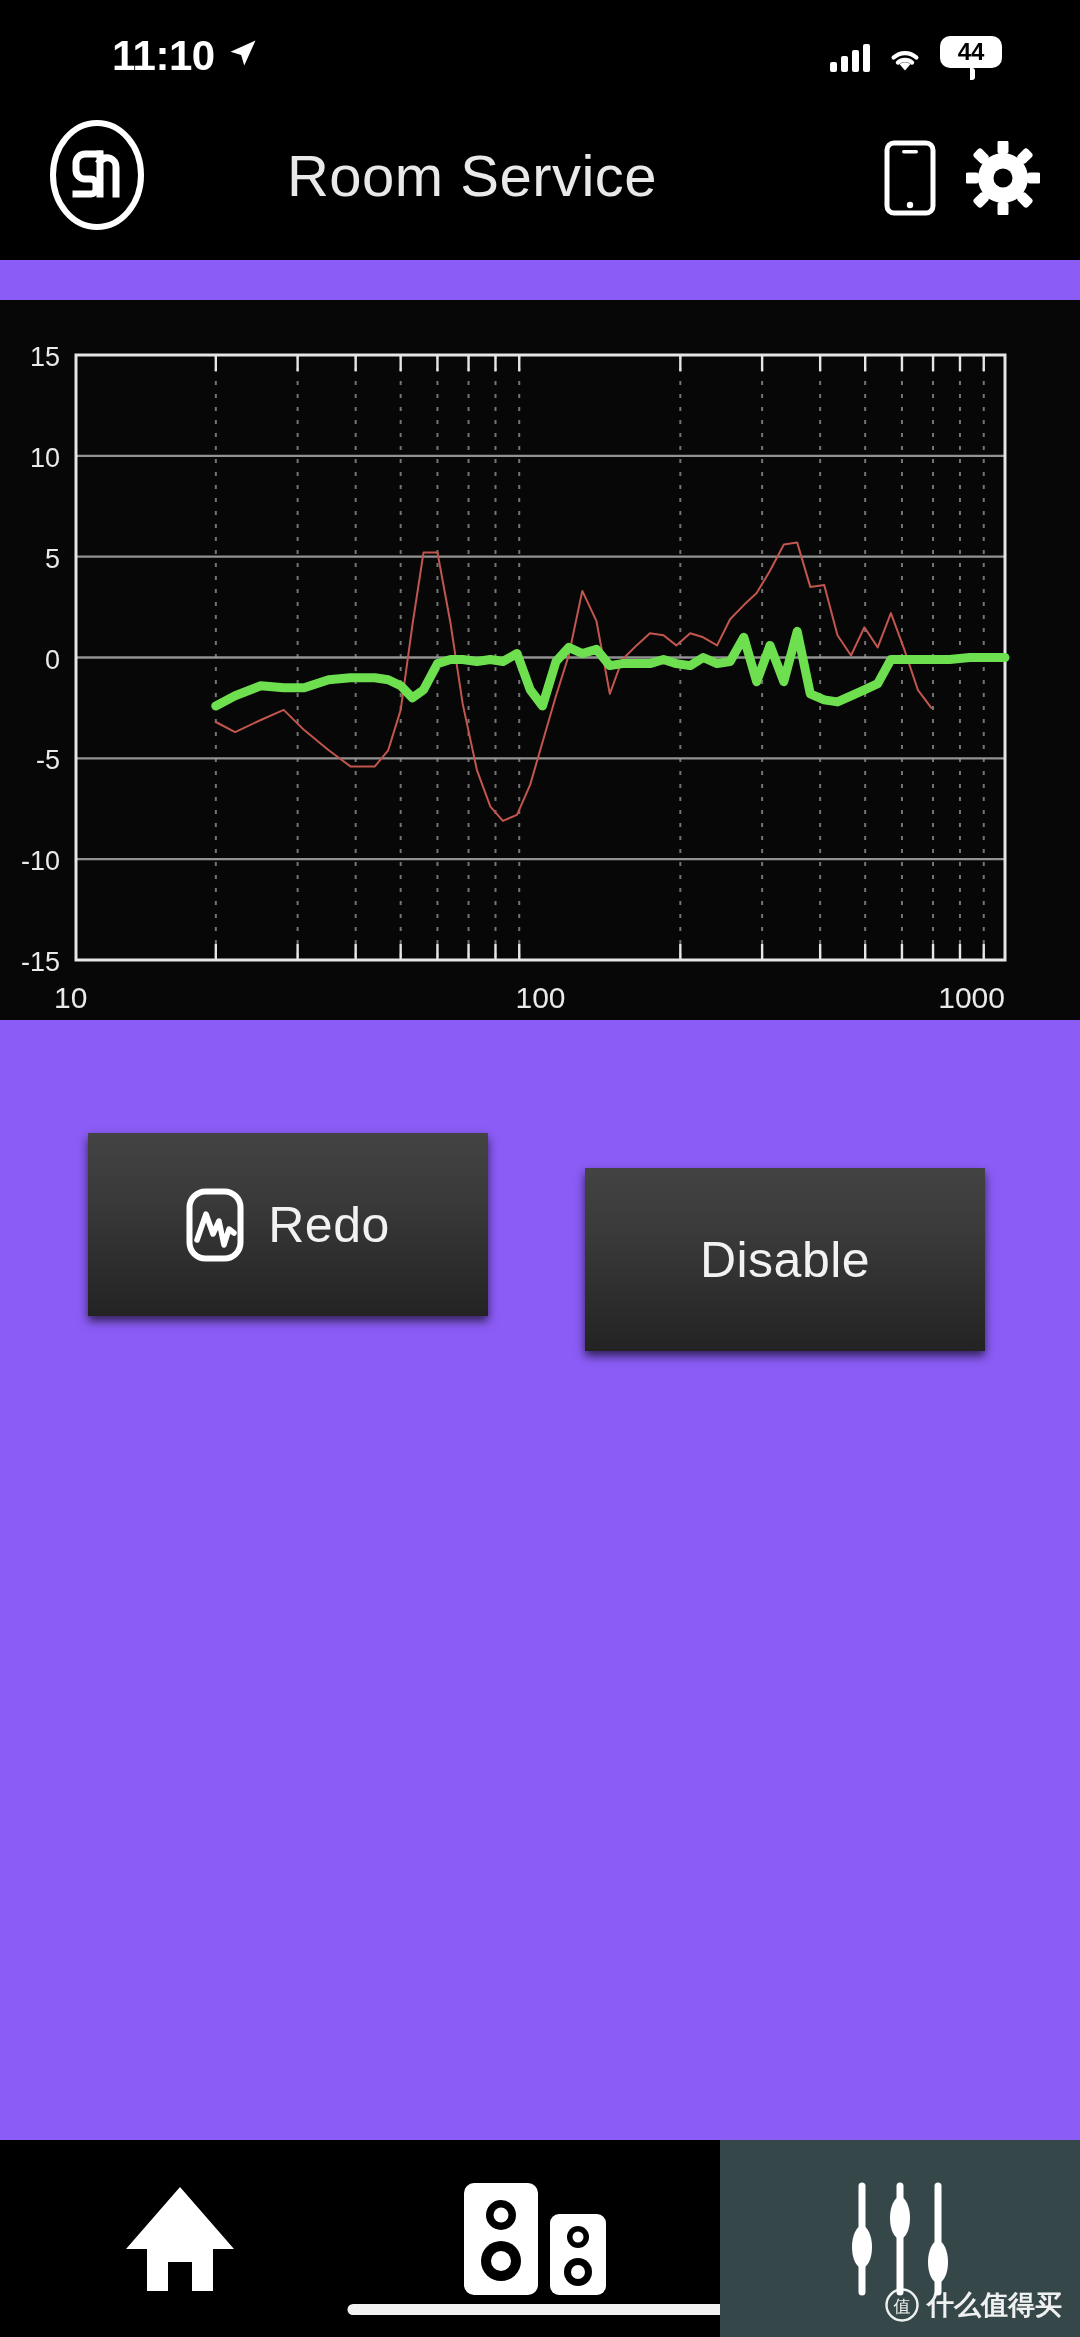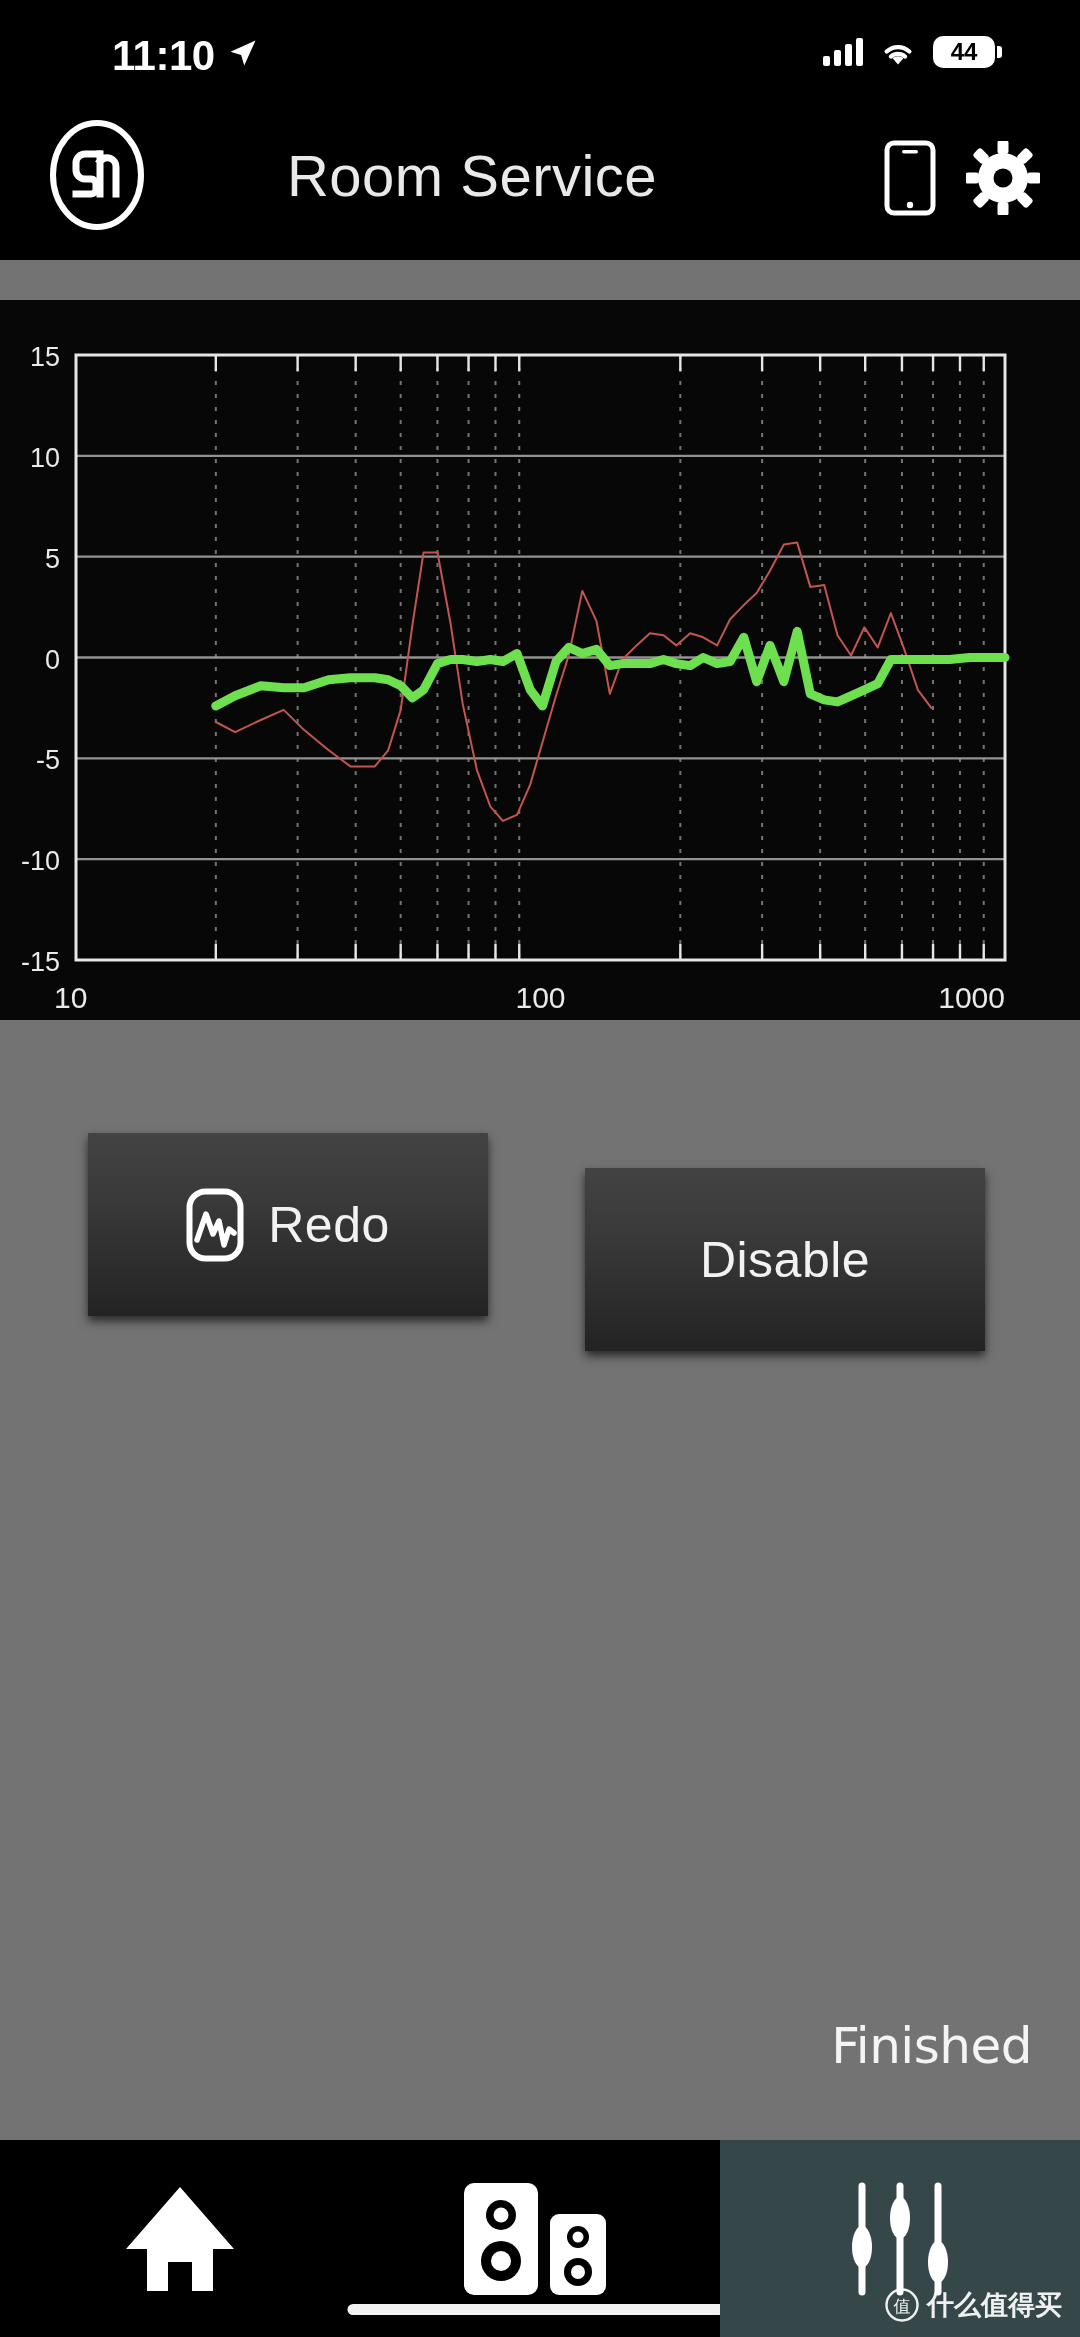--- a/index.html
+++ b/index.html
@@ -6,21 +6,21 @@
   * { margin:0; padding:0; box-sizing:border-box; }
   html, body {
     width:1080px; height:2337px;
     background:#000;
     font-family:"Liberation Sans", sans-serif;
     overflow:hidden;
   }
   #app {
     position:relative;
     width:1080px; height:2337px;
-    background:#737373;
+    background:#8b5cf6;
   }
 
   
   #statusbar {
     position:absolute; top:0; left:0;
     width:1080px; height:90px;
     background:#000;
   }
   #status-time {
     position:absolute; left:112px; top:32px;
@@ -35,21 +35,21 @@
   #status-right {
     position:absolute; right:78px; top:36px;
     display:flex; align-items:center; gap:17px;
   }
   .sig-bars { display:flex; align-items:flex-end; gap:4px; height:28px; }
   .sig-bars i { display:block; width:7px; background:#fff; border-radius:2px; }
   .sig-bars i:nth-child(1){ height:10px; }
   .sig-bars i:nth-child(2){ height:16px; }
   .sig-bars i:nth-child(3){ height:22px; }
   .sig-bars i:nth-child(4){ height:28px; }
-  #battery-wrap { display:flex; align-items:center; }
+  #battery-wrap { display:flex; align-items:center;flex-direction:column; }
   #battery {
     width:62px; height:32px; border-radius:10px;
     background:#fff; display:flex; align-items:center;
     justify-content:center;
   }
   #battery-level {
     font-size:24px; font-weight:700; color:#000;
     font-family:"Liberation Sans", sans-serif;
     line-height:1;
   }
@@ -299,21 +299,20 @@
         <rect x="3.5" y="3.5" width="51" height="67" rx="16" fill="none" stroke="#fff" stroke-width="6"></rect>
         <path d="M11 52 L20 26 L27 46 L33 33 L38 57 L43 41 L48 45" fill="none" stroke="#fff" stroke-width="5.5" stroke-linecap="round" stroke-linejoin="round"></path>
       </svg>
       <span>Redo</span>
     </button>
     <button id="btn-disable" class="action-btn">
       <span>Disable</span>
     </button>
   </div>
 
-  <div id="status-msg">Finished</div>
 
   <div id="bottomnav">
 
     <div class="nav-tab">
       <svg width="118" height="112" viewBox="0 0 118 112">
         <path d="M59 4 L113 66 L92 66 L92 108 L71 108 L71 79 L47 79 L47 108 L26 108 L26 66 L5 66 Z" fill="#fff"></path>
       </svg>
     </div>
 
     <div class="nav-tab">

